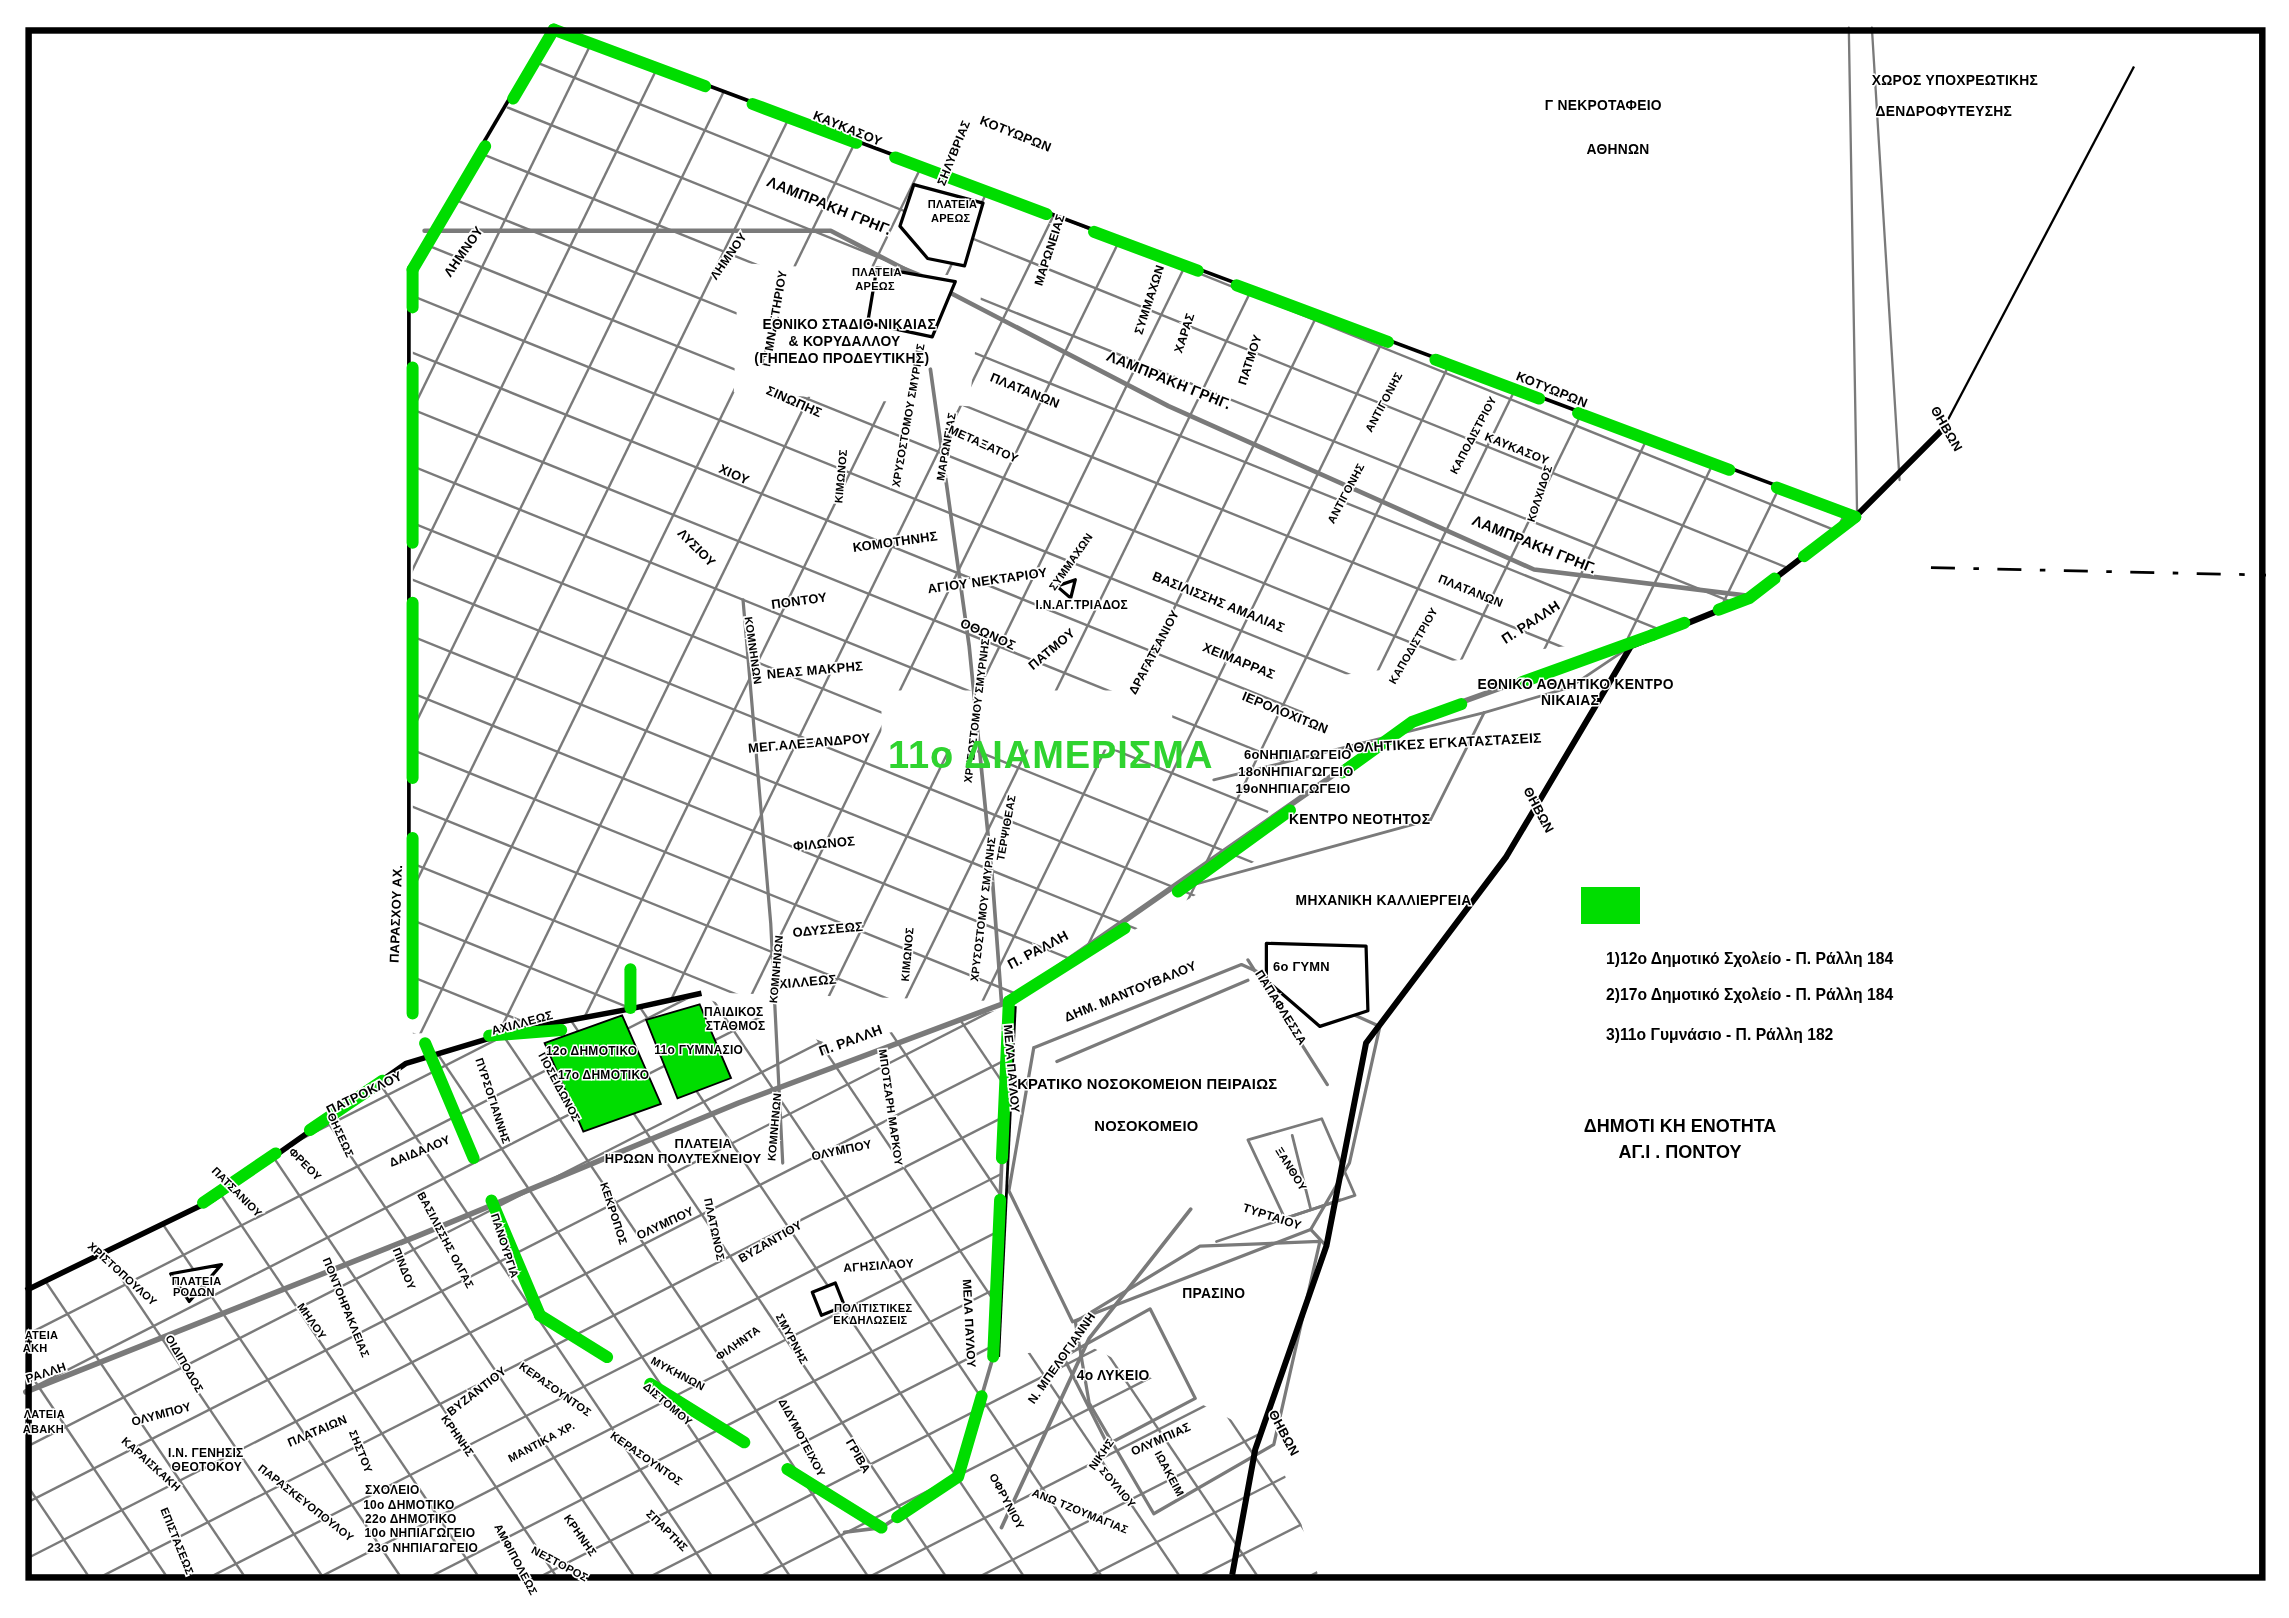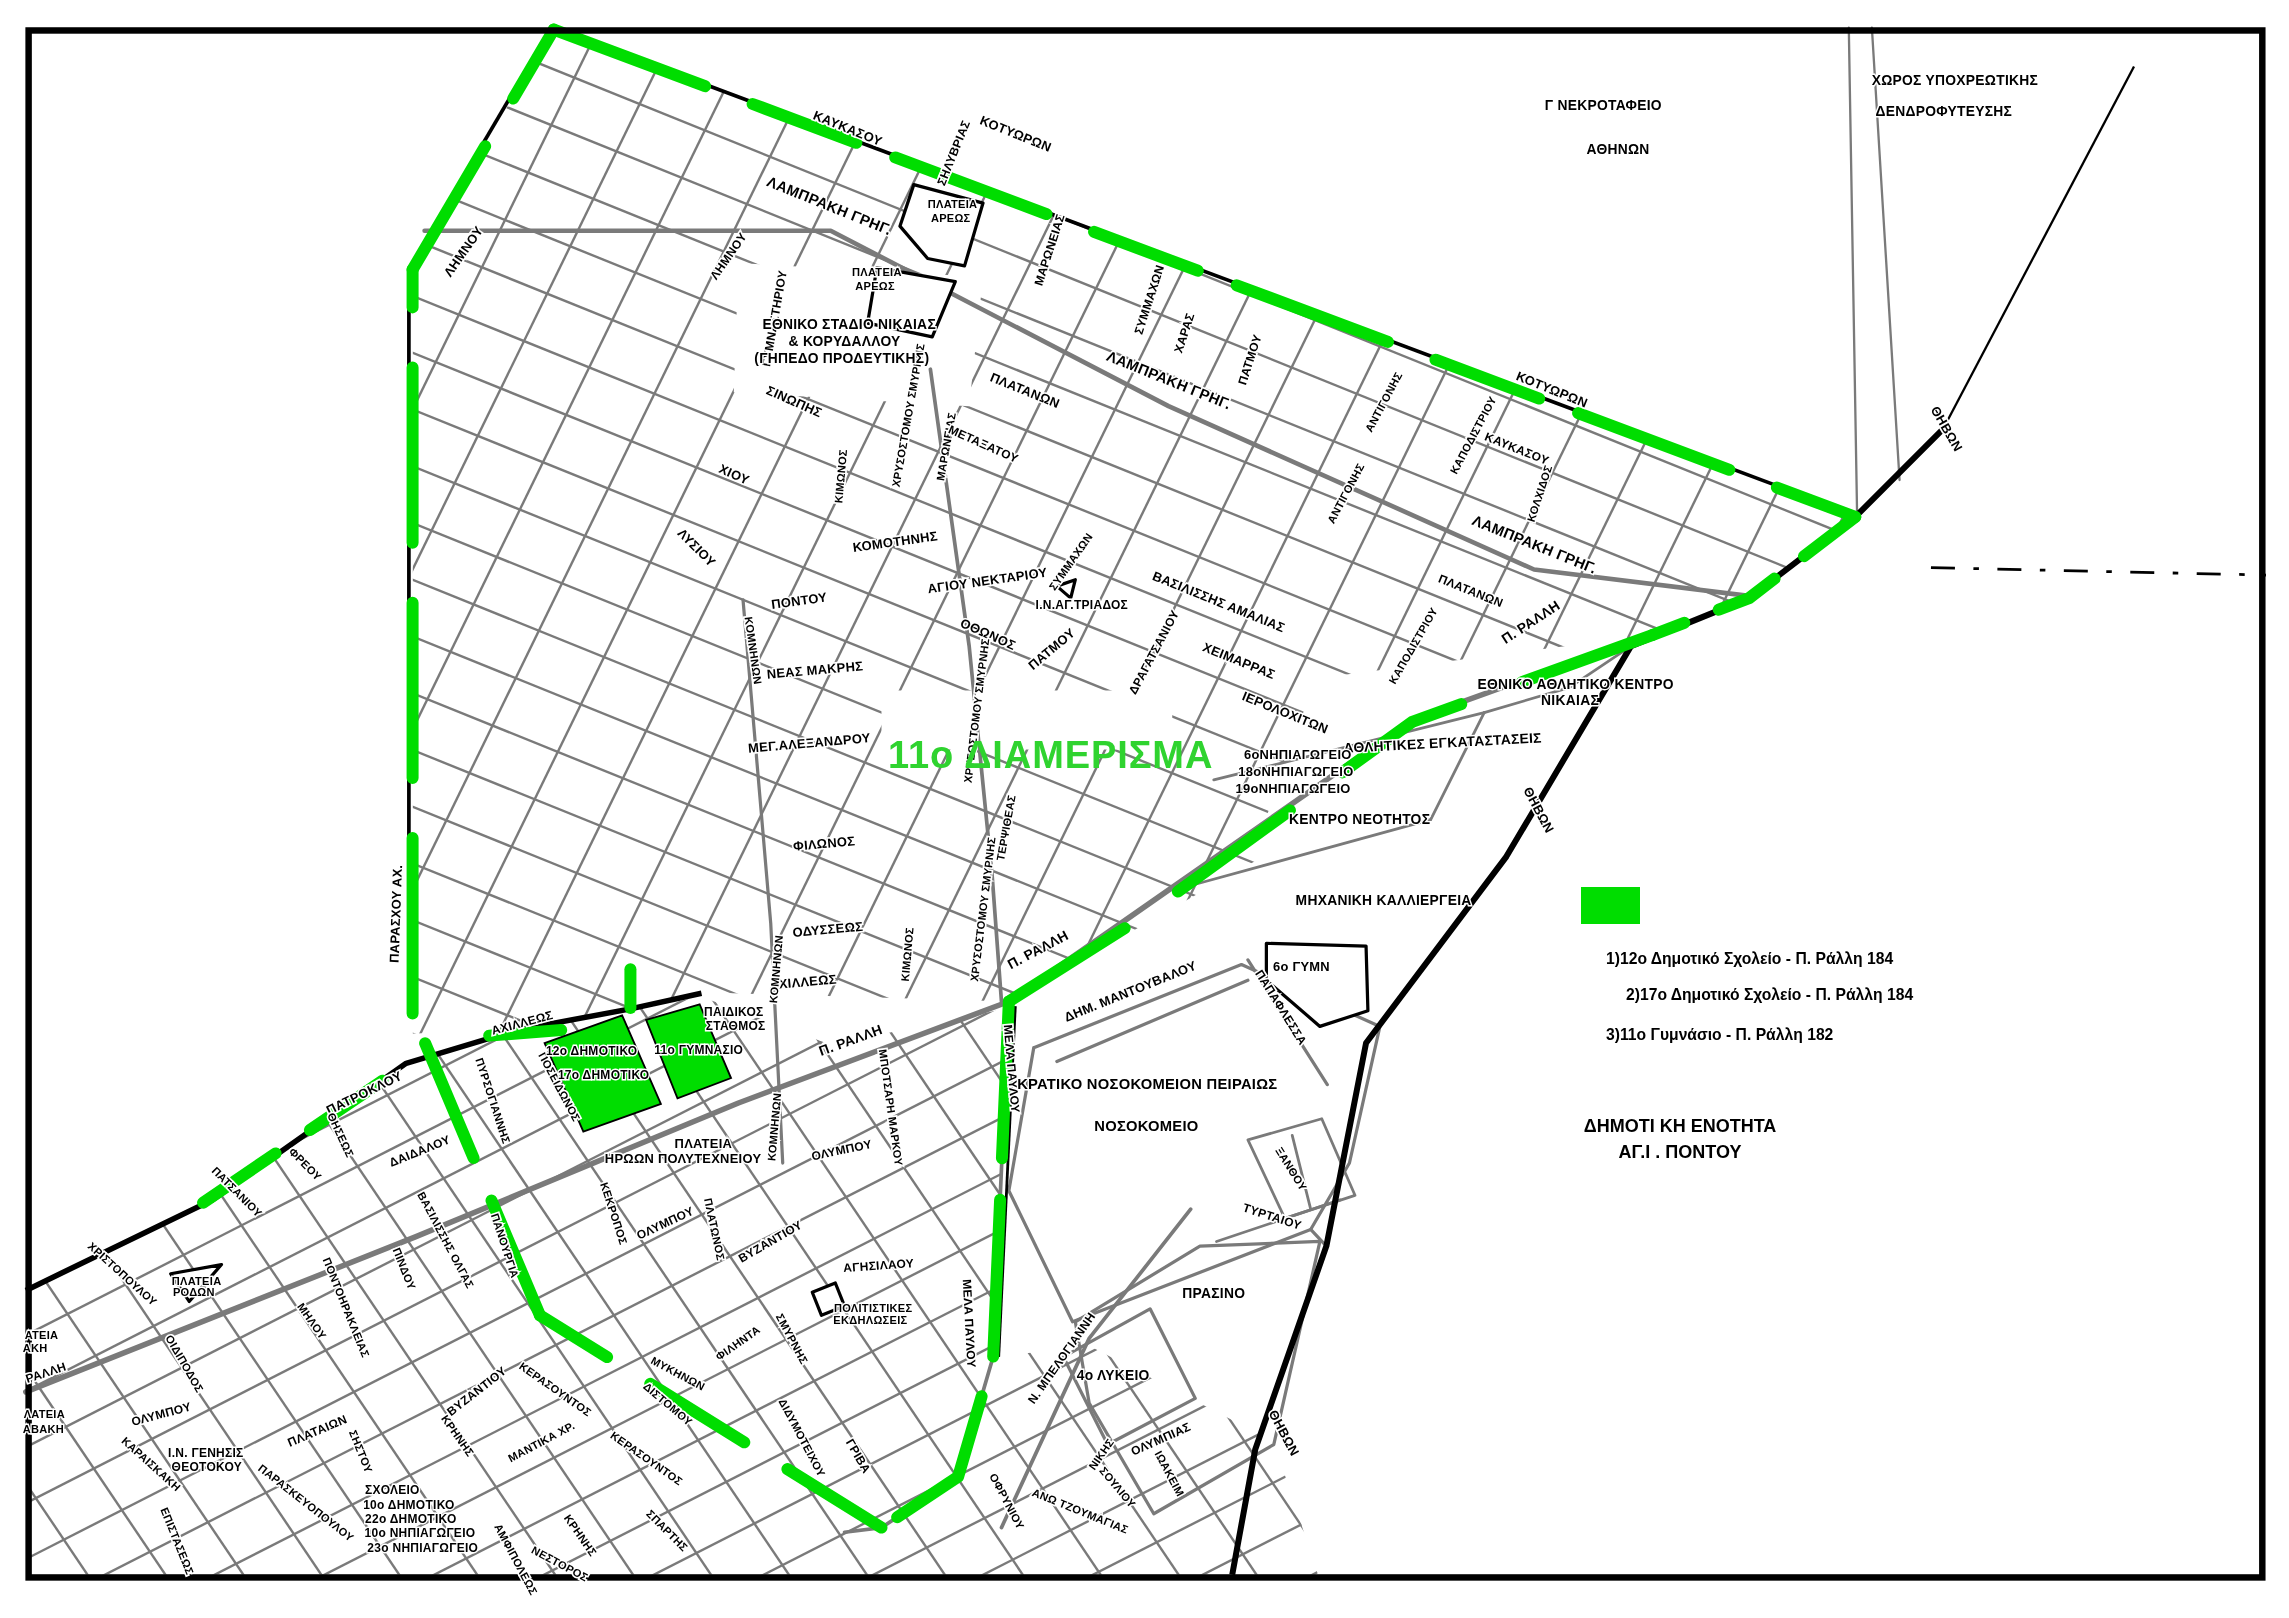--- a/index.html
+++ b/index.html
@@ -3,21 +3,21 @@
 <meta charset="utf-8">
 <style>
   html,body{margin:0;padding:0;background:#fff;}
   .stage{position:relative;width:2290px;height:1619px;background:#fff;overflow:hidden;
          font-family:"Liberation Sans",sans-serif;}
   svg{position:absolute;left:0;top:0;}
   .overlay{position:absolute;white-space:nowrap;}
   .district-title{left:888px;top:734px;font-size:38px;font-weight:bold;letter-spacing:0.9px;}
   .legend-swatch{left:1581px;top:887px;width:59px;height:37px;}
   .legend-item{left:1606px;font-size:15.7px;font-weight:bold;color:#000;}
-  .li-0{top:942px;margin-top:8px;} .li-1{top:986px;margin-left:20px;} .li-2{top:1026px;text-align:right;}
+  .li-0{top:942px;margin-top:8px;} .li-1{top:986px;} .li-2{top:1026px;text-align:right;}
   .entity{left:1560px;top:1113px;width:240px;text-align:center;font-size:18px;
           font-weight:bold;color:#000;line-height:26px;}
 </style>
 </head>
 <body>
 
 <div class="stage">
   <svg id="map-svg" width="2290" height="1619" viewBox="0 0 2481 1754">
       <defs>
         <clipPath id="gclip0">

